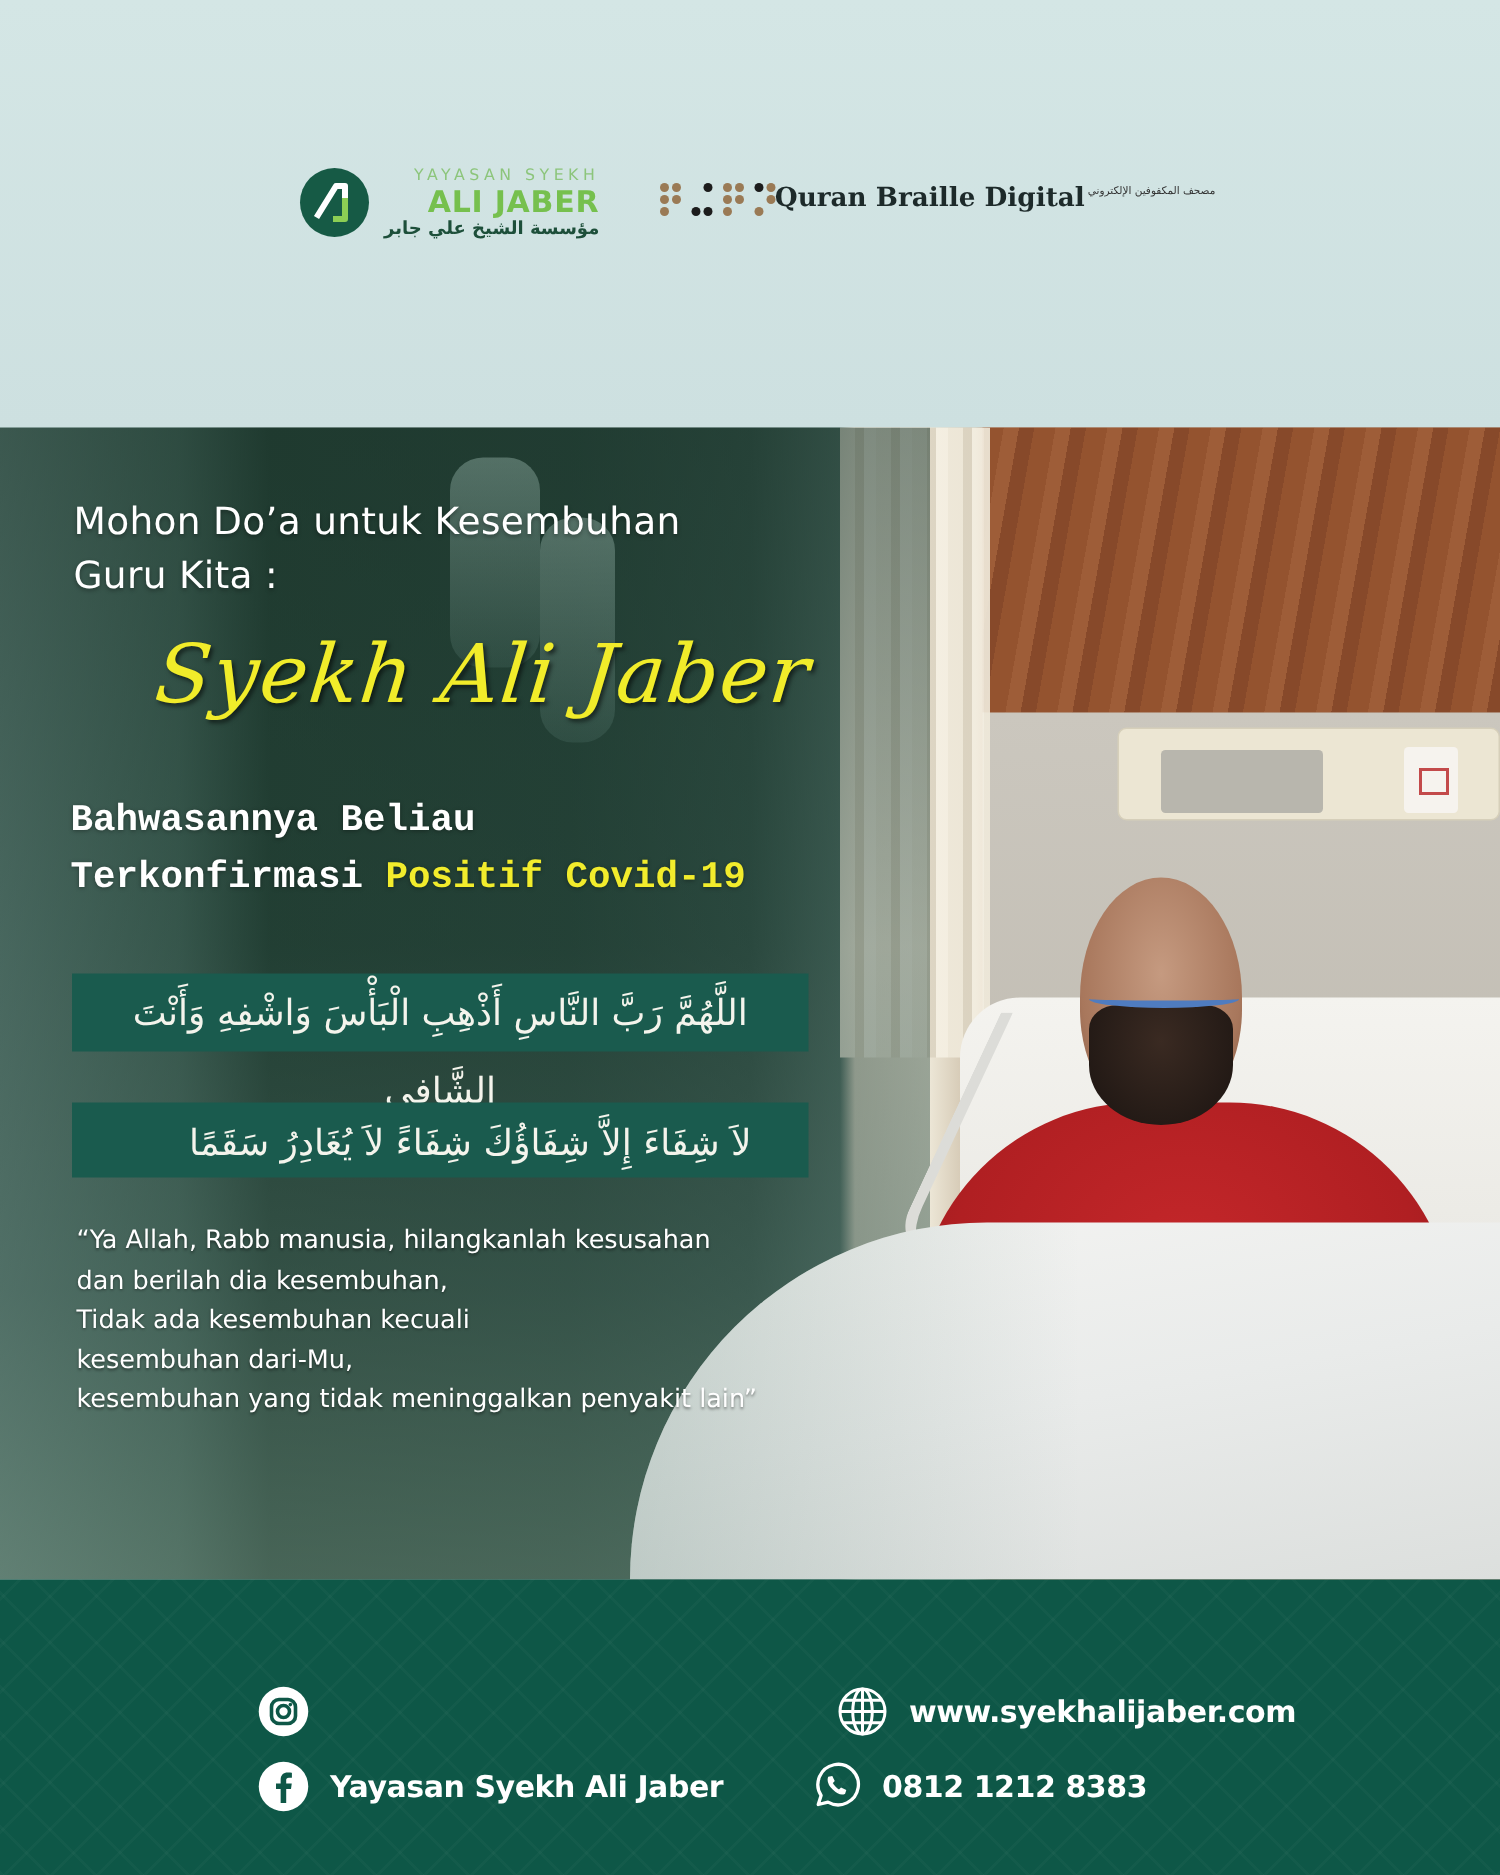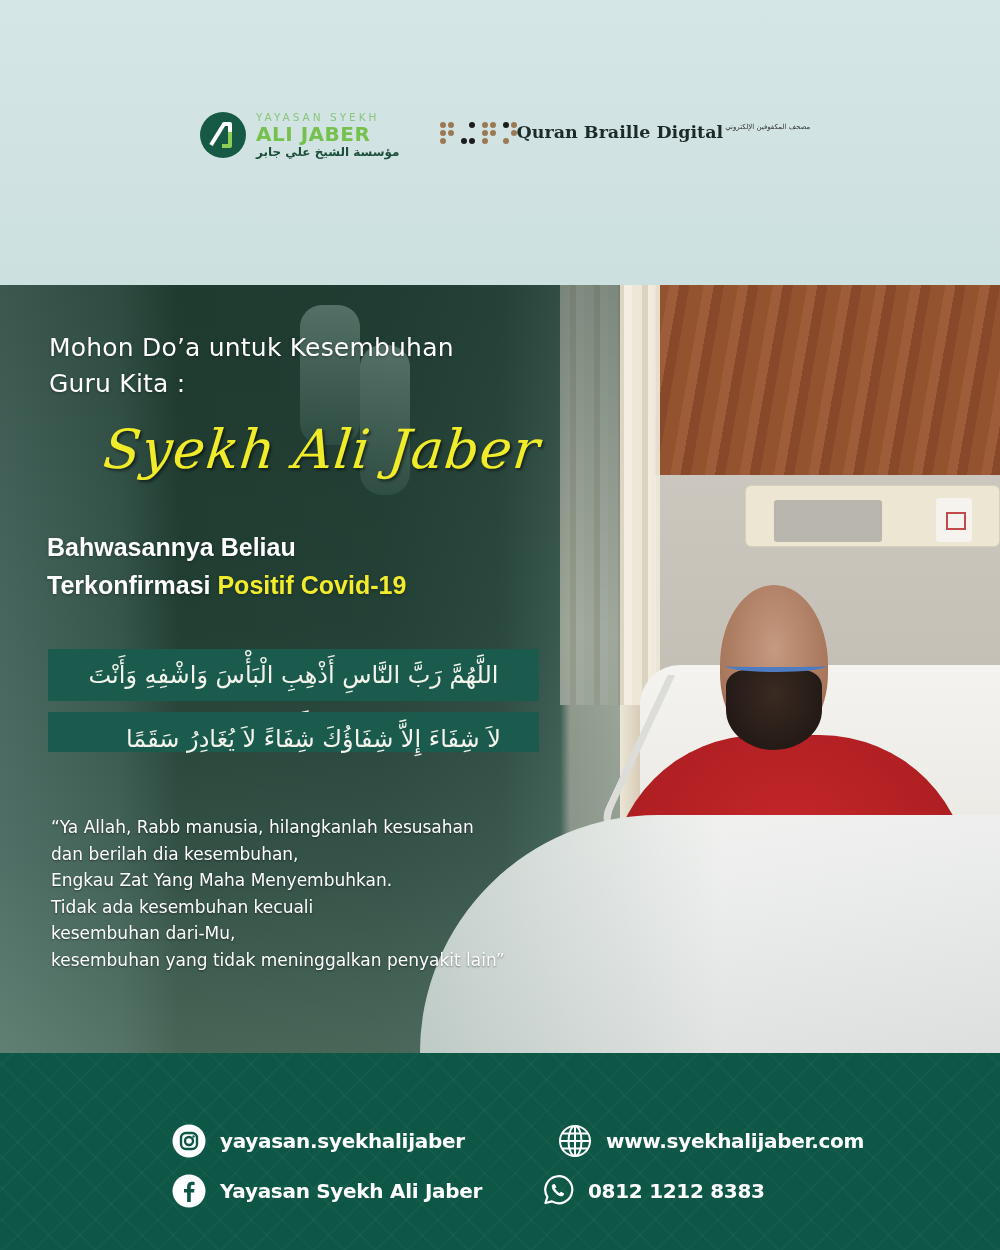--- a/index.html
+++ b/index.html
@@ -2,21 +2,21 @@
 <html><head>
 <meta charset="utf-8">
 <style>
   * { box-sizing: border-box; margin: 0; padding: 0; }
   html, body { width: 1000px; height: 1250px; overflow: hidden; }
   body { font-family: "DejaVu Sans", sans-serif; background: #cfe2e2; position: relative; }
 
   
   .top-band { position: absolute; left: 0; top: 0; width: 1000px; height: 285px;
     background: linear-gradient(180deg, #d4e6e5 0%, #cde0e0 100%); }
-  .logos { position: absolute; top: 100px; left: 200px; height: 70px; display: flex; align-items: center; }
+  .logos { position: absolute; top: 100px; left: 200px; height: 70px; display: flex; align-items: center; text-align: right; }
 
   .logo-aj { display: flex; align-items: center; }
   .aj-circle { width: 46px; height: 46px; border-radius: 50%; background: #165a45; position: relative; margin-right: 10px; }
   .aj-circle svg { position: absolute; left: 0; top: 0; }
   .aj-text { display: flex; flex-direction: column; }
   .aj-small { font-family: "DejaVu Sans", sans-serif; font-size: 10.5px; letter-spacing: 3px; color: #8cc57b; line-height: 12px; }
   .aj-big { font-family: "DejaVu Sans", sans-serif; font-weight: bold; font-size: 20px; color: #76c04e; line-height: 22px; letter-spacing: 0.5px; }
   .aj-ar { font-family: "DejaVu Sans", sans-serif; font-size: 12px; color: #1d4f3a; line-height: 14px; direction: rtl; font-weight: bold; }
 
   .logo-mdq { display: flex; align-items: center; margin-left: 38px; }
@@ -53,26 +53,26 @@
   .man-head { position: absolute; left: 720px; top: 300px; width: 108px; height: 160px; background: radial-gradient(ellipse at 50% 40%, #c59a80 0%, #a8775c 70%, #7d5440 100%); border-radius: 50% 50% 45% 45%; }
   .man-beard { position: absolute; left: 726px; top: 385px; width: 96px; height: 80px; background: radial-gradient(ellipse at 50% 30%, #3a2a22, #1b1411); border-radius: 20% 20% 50% 50%; }
   .cannula { position: absolute; left: 726px; top: 375px; width: 100px; height: 12px; border-bottom: 5px solid #4f7cc0; border-radius: 0 0 50% 50%; }
   .tube { position: absolute; left: 630px; top: 390px; width: 100px; height: 160px; border-left: 8px solid #dcdcd8; border-radius: 0 0 0 30px; transform: skewX(-25deg); }
   .blanket { position: absolute; left: 420px; top: 530px; width: 580px; height: 238px; background: linear-gradient(170deg, #f4f4f2 0%, #e9ebea 50%, #dcdfdd 100%); border-radius: 260px 0 0 0; }
   .blanket-shade { position: absolute; left: 420px; top: 530px; width: 300px; height: 238px; background: linear-gradient(90deg, rgba(120,150,140,0.35), rgba(255,255,255,0)); border-radius: 260px 0 0 0; }
 
   
   .headline { position: absolute; left: 49px; top: 330px; color: #ffffff; font-family: "DejaVu Sans", sans-serif; font-weight: normal; font-size: 25px; line-height: 36px; letter-spacing: 0.2px; text-shadow: 0 1px 3px rgba(0,0,0,0.35); }
   .name-script { position: absolute; left: 104px; top: 410px; color: #f1ec2a; font-family: "DejaVu Serif", serif; font-style: italic; font-size: 54px; line-height: 80px; letter-spacing: 1px; text-shadow: 2px 2px 3px rgba(0,0,0,0.55); transform: skewX(-6deg); }
-  .status { position: absolute; left: 47px; top: 528px; color: #ffffff; font-family: Liberation Sans, sans-serif; font-weight: bold; font-size: 25px; line-height: 38px; text-shadow: 0 1px 3px rgba(0,0,0,0.35); }
+  .status { position: absolute; left: 47px; top: 528px; color: #ffffff; font-family: Liberation Mono, monospace; font-weight: bold; font-size: 25px; line-height: 38px; text-shadow: 0 1px 3px rgba(0,0,0,0.35); }
   .status .hl { color: #f2ec2c; }
 
   .dua-box { position: absolute; left: 48px; width: 491px; background: #1a5b4e; color: #f4f4ec; direction: rtl; text-align: center; font-family: "DejaVu Sans", sans-serif; font-size: 24px; }
   .dua-1 { top: 649px; height: 52px; line-height: 52px; }
-  .dua-2 { top: 712px; height: 40px; line-height: 54px; padding-left: 40px; }
+  .dua-2 { top: 735px; height: 50px; line-height: 54px; padding-left: 40px; }
 
   .hadith { position: absolute; left: 51px; top: 814px; color: #ffffff; font-family: "DejaVu Sans", sans-serif; font-size: 17px; line-height: 26.5px; text-shadow: 0 1px 2px rgba(0,0,0,0.45); }
 
   
   .footer { position: absolute; left: 0; top: 1053px; width: 1000px; height: 197px;
     background:
       repeating-linear-gradient(45deg, rgba(255,255,255,0.025) 0 2px, transparent 2px 22px),
       repeating-linear-gradient(-45deg, rgba(255,255,255,0.025) 0 2px, transparent 2px 22px),
       #0e5747; }
   .contact { position: absolute; display: flex; align-items: center; color: #ffffff; font-family: "DejaVu Sans", sans-serif; font-weight: bold; font-size: 20px; letter-spacing: -0.3px; }
@@ -179,38 +179,36 @@
     <span>Terkonfirmasi </span><span class="hl">Positif Covid-19</span>
   </div>
 </div>
 
 <div class="dua-box dua-1">اللَّهُمَّ رَبَّ النَّاسِ أَذْهِبِ الْبَأْسَ وَاشْفِهِ وَأَنْتَ الشَّافِي</div>
 <div class="dua-box dua-2">لاَ شِفَاءَ إِلاَّ شِفَاؤُكَ شِفَاءً لاَ يُغَادِرُ سَقَمًا</div>
 
 <div class="hadith">
   <div>“Ya Allah, Rabb manusia, hilangkanlah kesusahan</div>
   <div>dan berilah dia kesembuhan,</div>
-  <div>Engkau Zat Yang Maha Menyembuhkan.</div>
   <div>Tidak ada kesembuhan kecuali</div>
   <div>kesembuhan dari-Mu,</div>
   <div>kesembuhan yang tidak meninggalkan penyakit lain”</div>
 </div>
 
 <div class="footer"></div>
 
 <div class="contact c-ig">
   <span class="ico">
     <svg width="34" height="34" viewBox="0 0 34 34">
         <circle cx="17" cy="17" r="16.5" fill="#fff"></circle>
         <rect x="9" y="9" width="16" height="16" rx="5" fill="none" stroke="#0e5747" stroke-width="2.4"></rect>
         <circle cx="17" cy="17" r="4" fill="none" stroke="#0e5747" stroke-width="2.4"></circle>
         <circle cx="21.6" cy="12.4" r="1.2" fill="#0e5747"></circle>
       </svg>
   </span>
-  <span>yayasan.syekhalijaber</span>
 </div>
 
 <div class="contact c-fb">
   <span class="ico">
     <svg width="34" height="34" viewBox="0 0 34 34">
         <circle cx="17" cy="17" r="16.5" fill="#fff"></circle>
         <path d="M18.8 28 V18.6 H22 L22.5 15 H18.8 V12.8 C18.8 11.8 19.1 11.1 20.6 11.1 H22.6 V7.9 C22.2 7.8 21.1 7.7 19.8 7.7 C17 7.7 15.1 9.4 15.1 12.5 V15 H12 V18.6 H15.1 V28 Z" fill="#0e5747"></path>
       </svg>
   </span>
   <span>Yayasan Syekh Ali Jaber</span>

